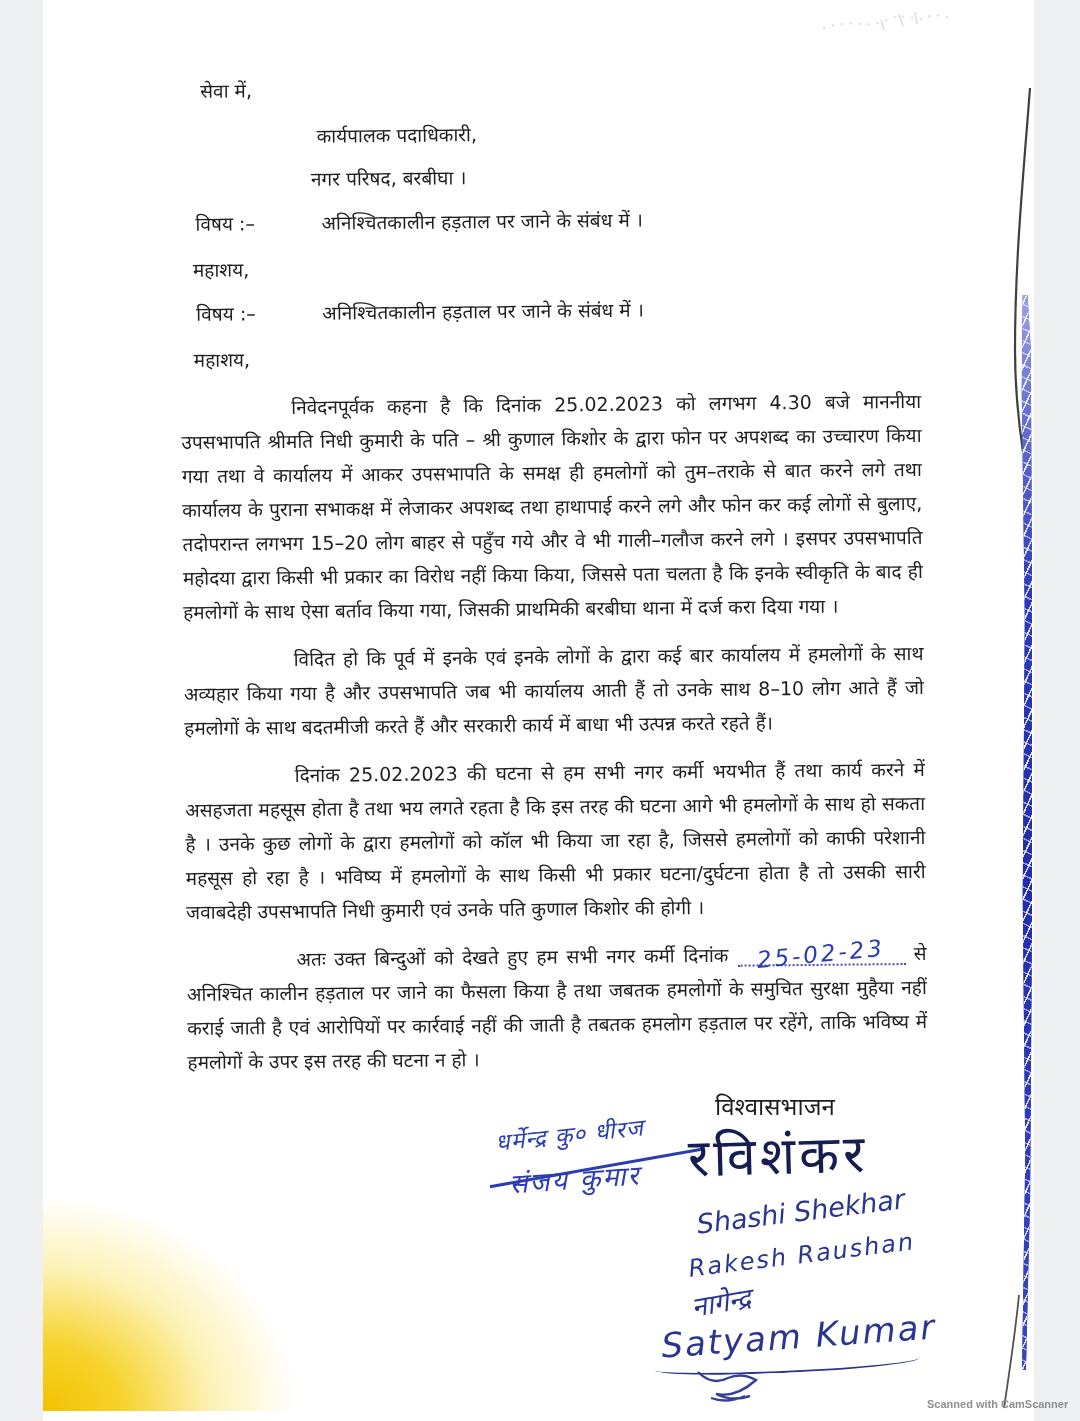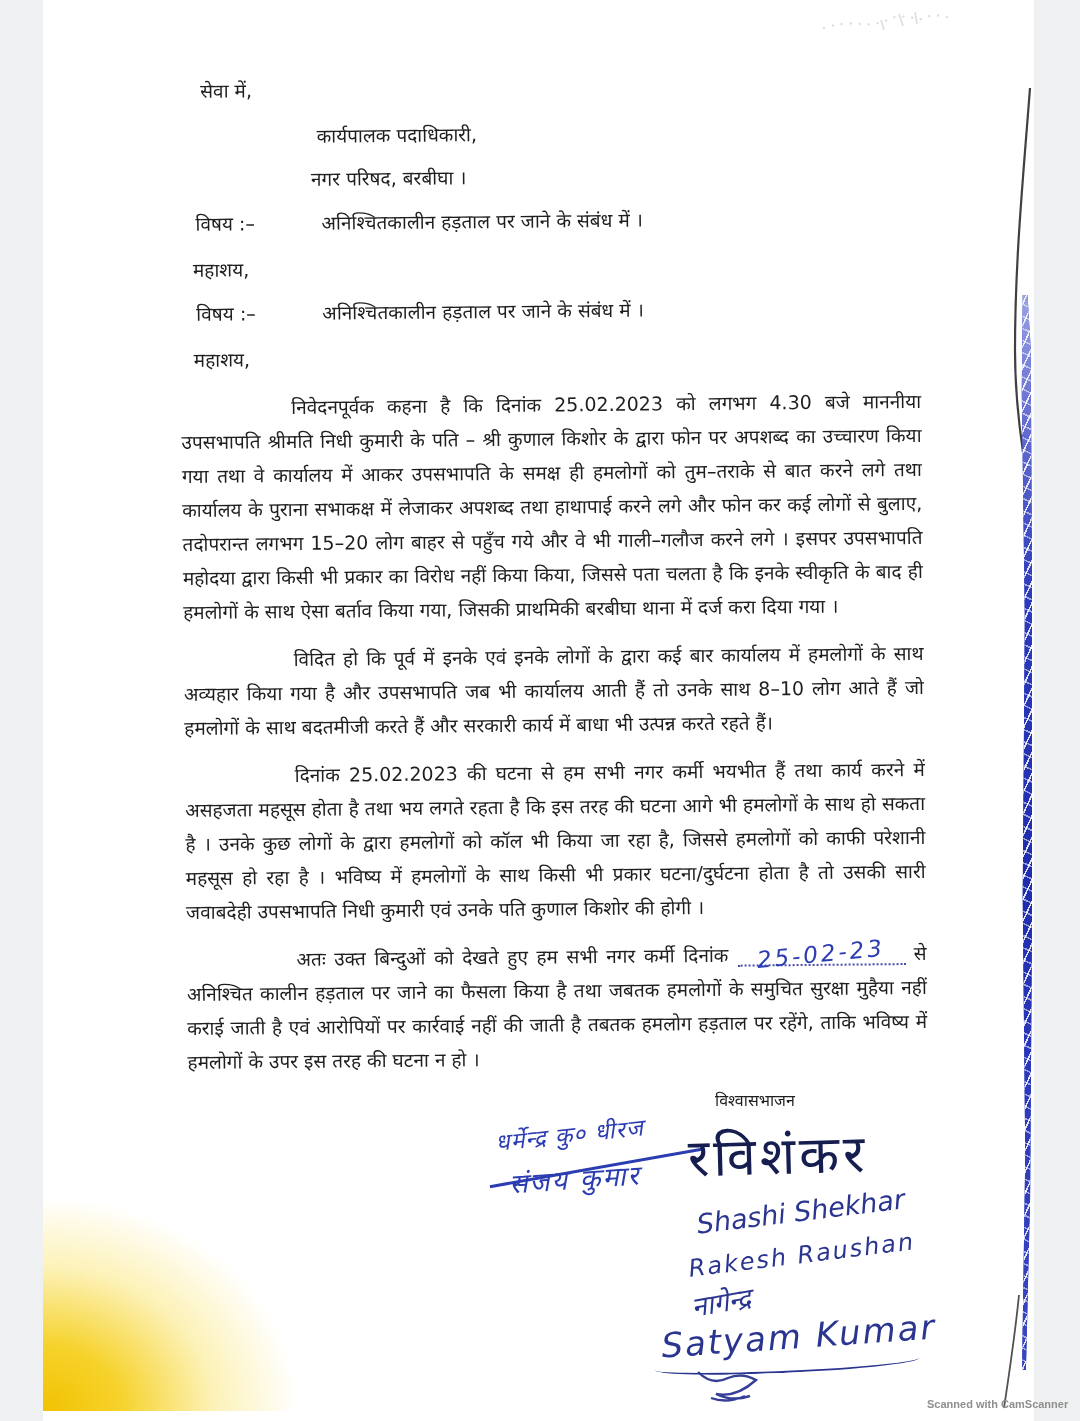--- a/index.html
+++ b/index.html
@@ -45,21 +45,21 @@
     display: inline-block;
     font-style: italic;
     font-size: 23px; letter-spacing: 3px;
     color: #2c3db2;
     transform: rotate(-5deg) translateY(1px);
     white-space: nowrap;
   }
   
   .closing-word {
     position: absolute; left: 672px; top: 1089px;
-    font-size: 16px; color: #1e1e1e;
+    font-size: 24px; color: #1e1e1e;
   }
   .sig { position: absolute; white-space: nowrap; }
   .sig-dharmendra {
     left: 452px; top: 1118px;
     font-size: 23px; font-style: italic; color: #2c3db2;
     transform: rotate(-6deg); letter-spacing: 1px;
   }
   .sig-sanjay {
     left: 466px; top: 1160px;
     font-size: 27px; font-style: italic; color: #2c3db2;

